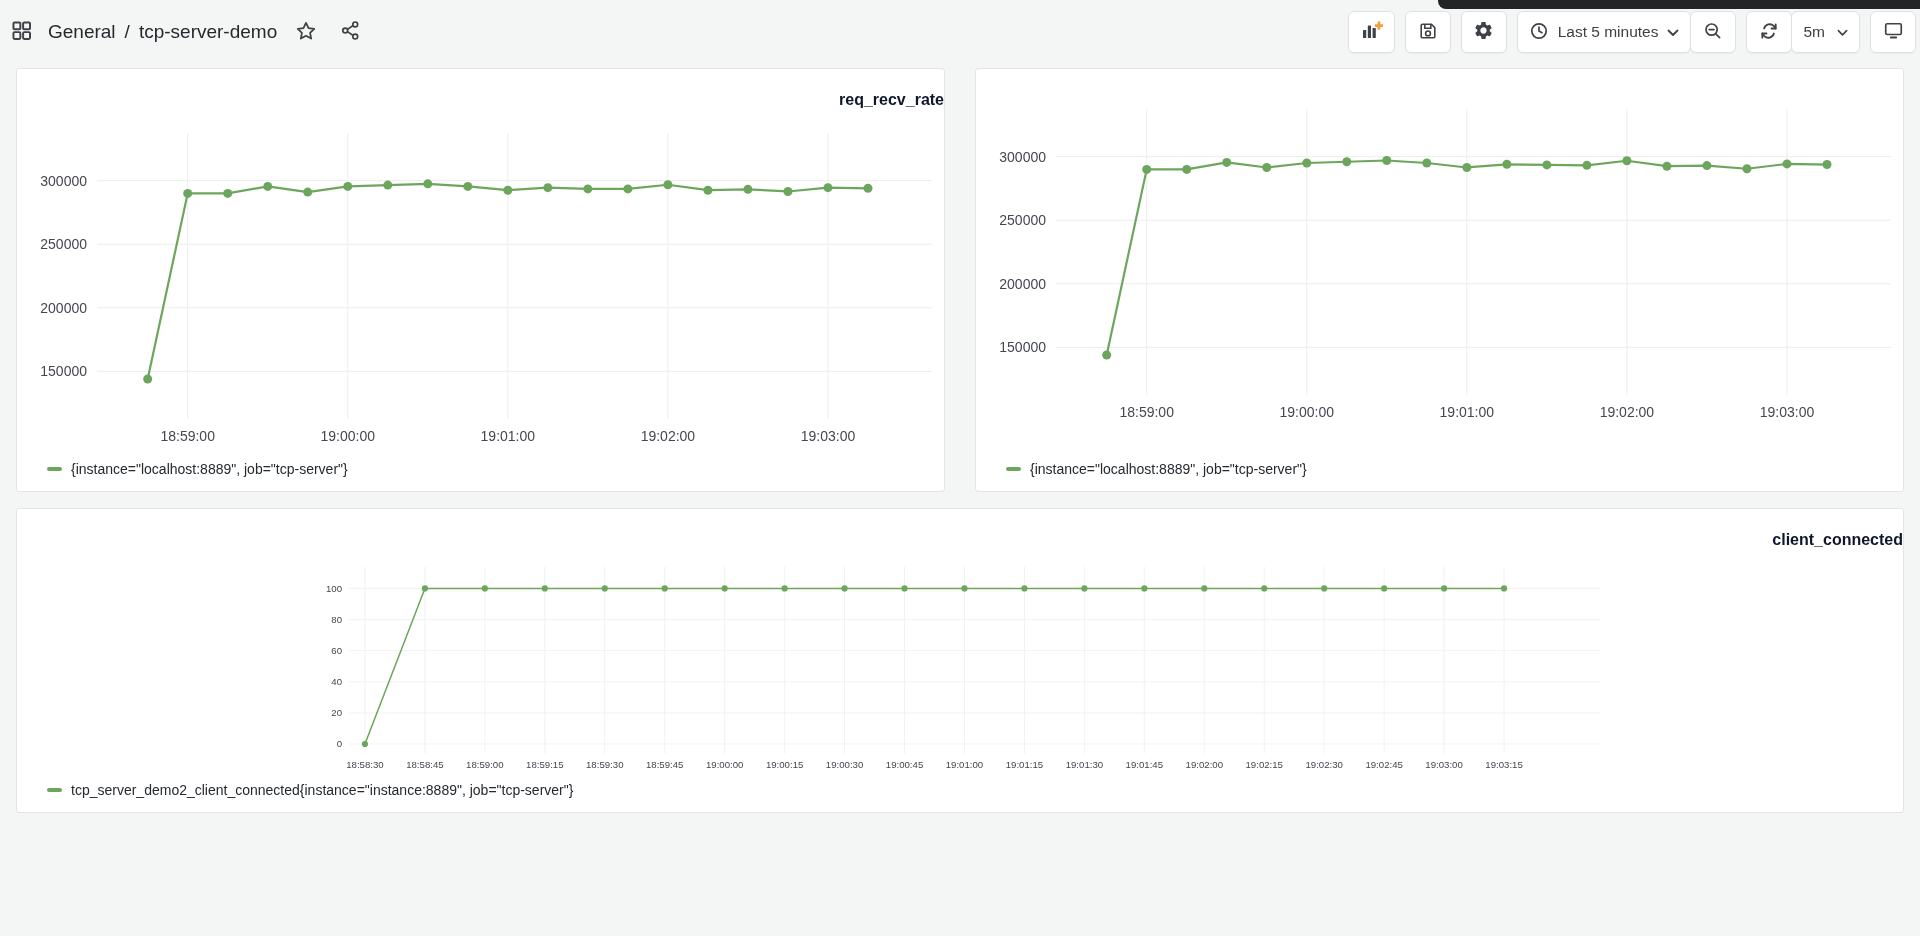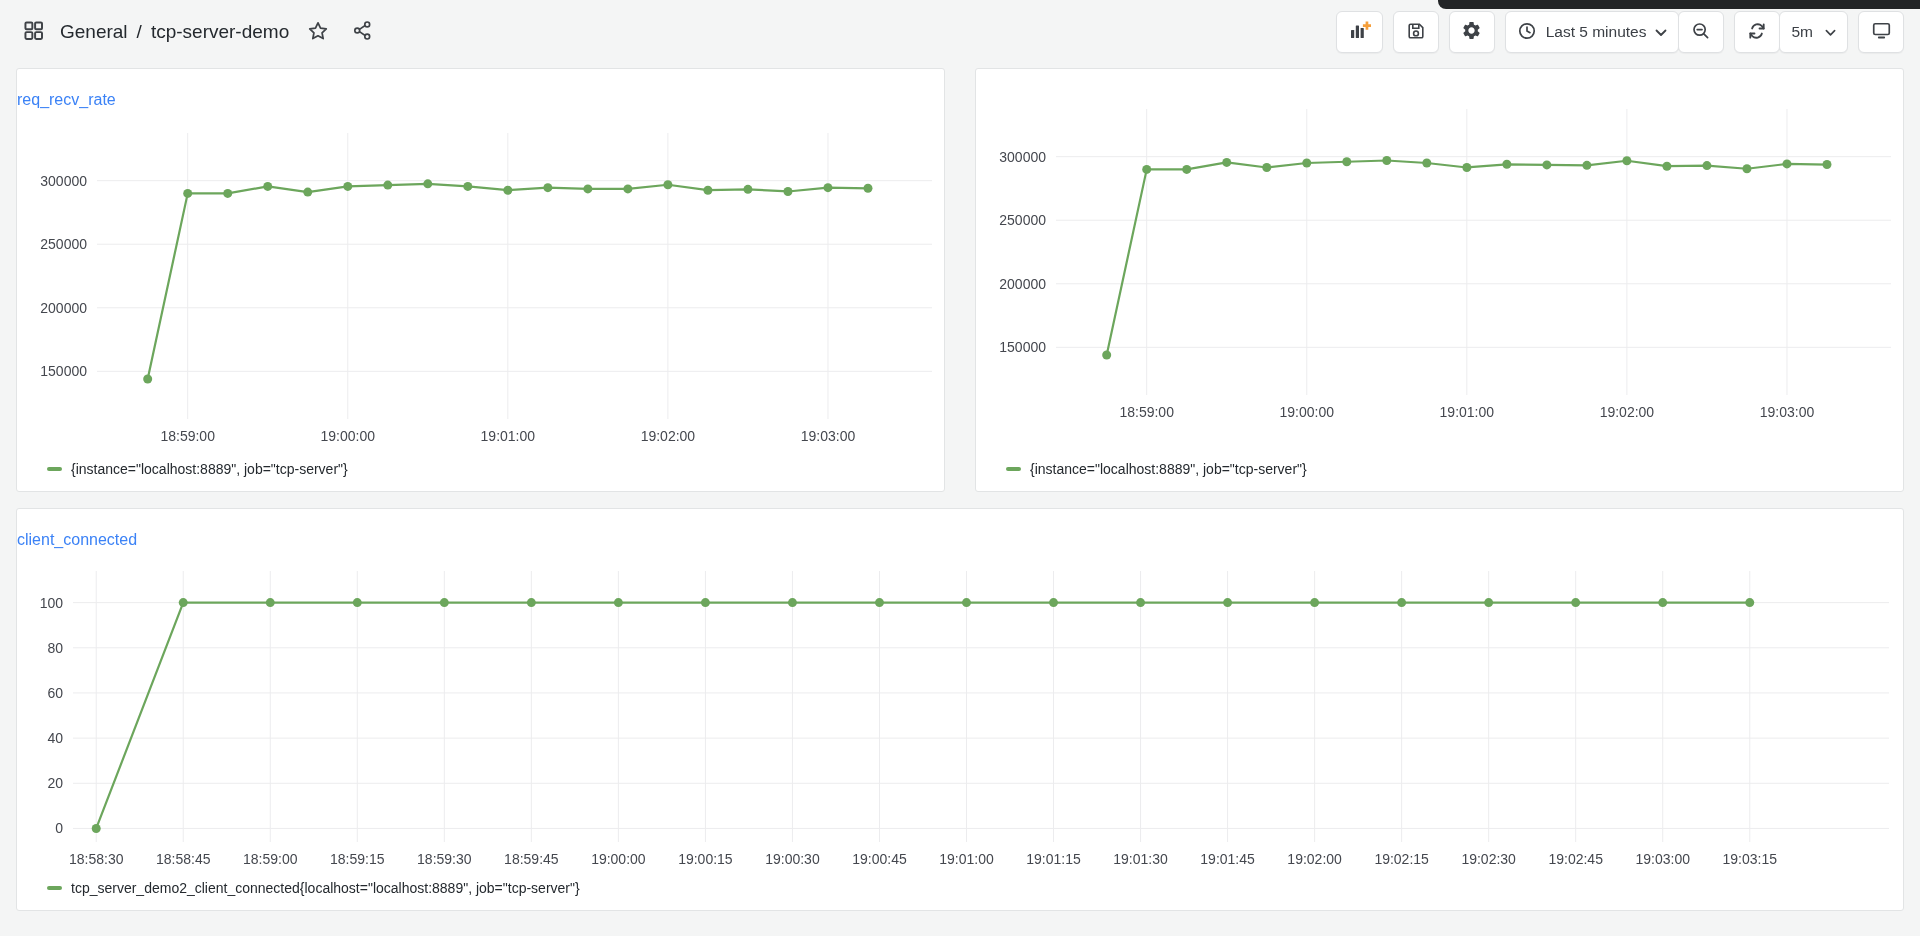--- a/index.html
+++ b/index.html
@@ -12,21 +12,21 @@
     color: #24292e;
   }
   .dark-bar {
     position: absolute; top: 0; left: 1438px; right: 0; height: 9px;
     background: #222426; border-radius: 0 0 0 8px; z-index: 5;
   }
   
   .topbar {
     position: absolute; top: 0; left: 0; right: 0; height: 64px;
     display: flex; align-items: center; justify-content: space-between;
-    padding: 0 16px;
+    padding: 0 4px;
   }
   .topbar-left { display: flex; align-items: center; gap: 10px; }
   .icon-btn {
     background: transparent; border: none; cursor: pointer;
     display: flex; align-items: center; justify-content: center;
     width: 34px; height: 34px;
   }
   .breadcrumb { display: flex; align-items: center; gap: 9px; font-size: 19px; font-weight: 500; color: #24292e; }
   .breadcrumb .sep { color: #24292e; }
   .crumb { cursor: pointer; }
@@ -37,29 +37,29 @@
     height: 42px; min-width: 46px;
     display: flex; align-items: center; justify-content: center; gap: 9px;
     background: #ffffff; border: 1px solid #dfe1e3; border-radius: 6px;
     padding: 0 11px; cursor: pointer;
     box-shadow: 0 1px 1px rgba(0,0,0,0.04);
   }
   .tbtn-label { font-size: 15.5px; font-weight: 500; color: #3c4046; white-space: nowrap; }
   
   .dashboard { position: absolute; top: 68px; left: 16px; right: 16px; }
   .row1 { display: flex; gap: 30px; height: 424px; margin-bottom: 16px; }
-  .row2 { height: 403px; }
+  .row2 { height: 305px; }
   .panel {
     flex: 1 1 0; height: 100%;
     background: #ffffff; border: 1px solid #e2e4e5; border-radius: 3px;
     display: flex; flex-direction: column;
   }
   .panel-title {
     height: 48px; padding-top: 22px;
-    text-align: left; font-size: 16px; font-weight: 400; color: #3b82f6;
+    text-align: right; font-size: 16px; font-weight: 700; color: #0f172a;
     cursor: pointer;
   }
   svg.chart { width: 100%; flex: 1 1 0; display: block; }
   svg.chart text { font-family: "Liberation Sans", sans-serif; }
   .legend { height: 38px; display: flex; align-items: center; gap: 9px; padding: 0 0 6px 30px; cursor: pointer; }
   .legend-swatch { width: 15px; height: 4.5px; border-radius: 3px; flex: 0 0 auto; }
   .legend-text { font-size: 14px; color: #24292e; }
 </style>
 </head>
 <body>
@@ -358,17 +358,17 @@
           <circle cx="1210.5814696485625" cy="45.616666666666674" r="4.5" fill="#6CA65C"></circle>
           <circle cx="1297.6102236421725" cy="45.616666666666674" r="4.5" fill="#6CA65C"></circle>
           <circle cx="1384.6389776357826" cy="45.616666666666674" r="4.5" fill="#6CA65C"></circle>
           <circle cx="1471.667731629393" cy="45.616666666666674" r="4.5" fill="#6CA65C"></circle>
           <circle cx="1558.6964856230031" cy="45.616666666666674" r="4.5" fill="#6CA65C"></circle>
           <circle cx="1645.7252396166134" cy="45.616666666666674" r="4.5" fill="#6CA65C"></circle>
           <circle cx="1732.7539936102237" cy="45.616666666666674" r="4.5" fill="#6CA65C"></circle>
         </svg>
       <div class="legend">
         <span class="legend-swatch" style="background: rgb(108, 166, 92);"></span>
-        <span class="legend-text">tcp_server_demo2_client_connected{localhost="localhost:8889", job="tcp-server"}</span>
+        <span class="legend-text">tcp_server_demo2_client_connected{instance="instance:8889", job="tcp-server"}</span>
       </div>
     </div>
   </div>
 </div>
 
 </body></html>

